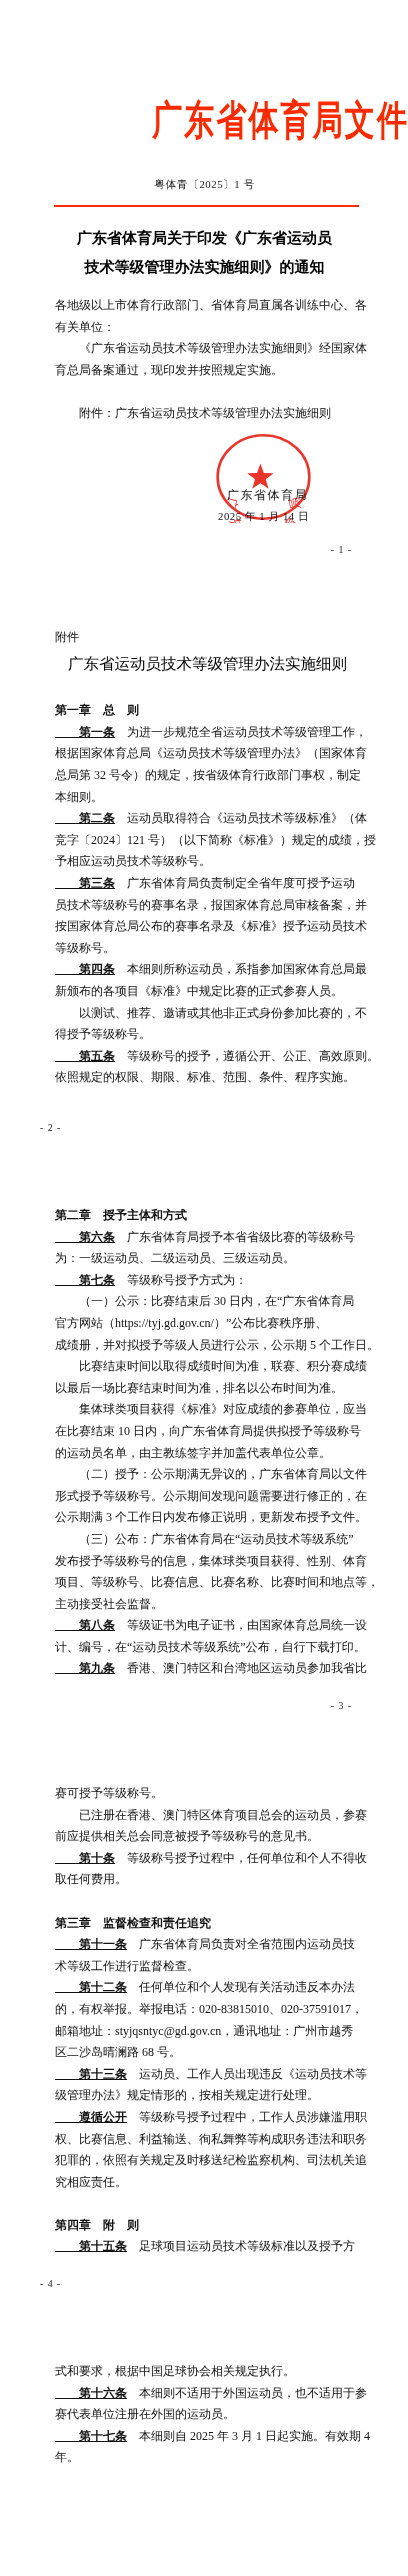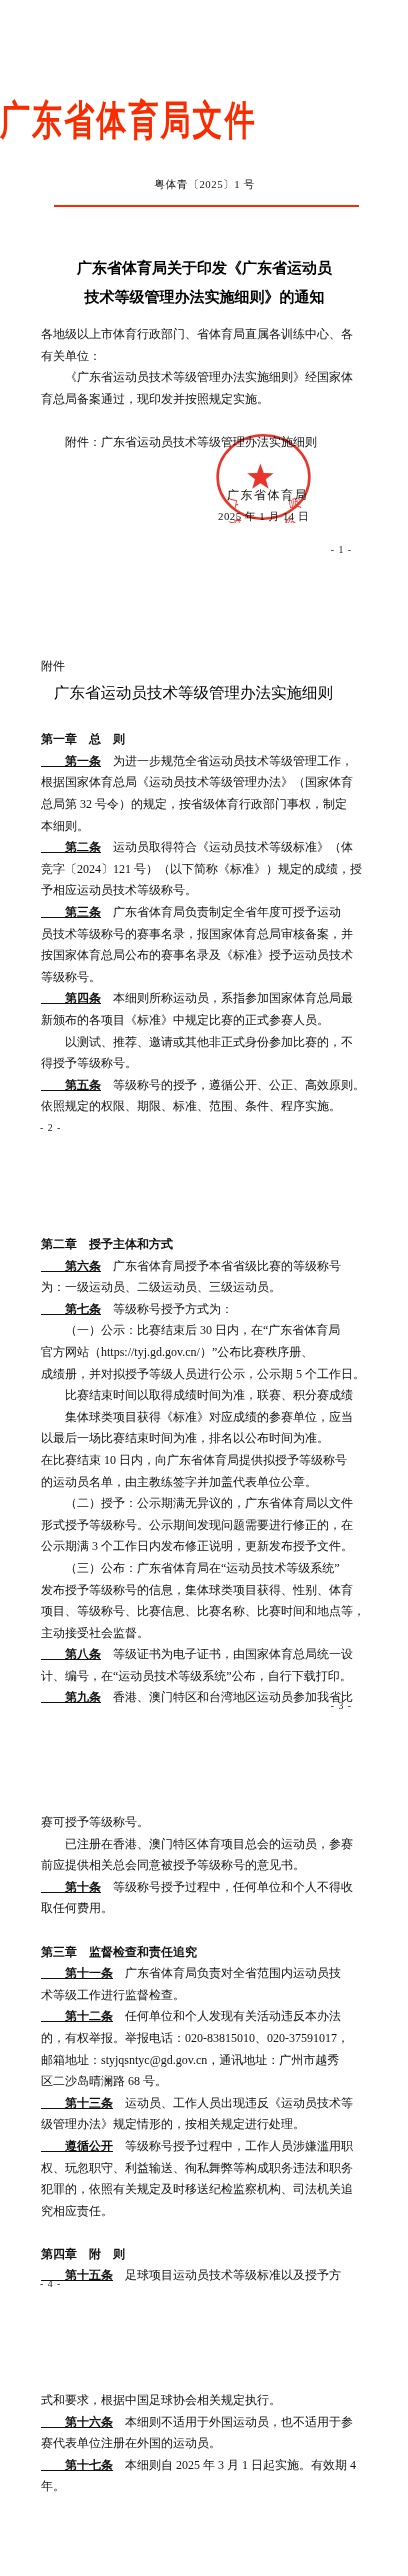--- a/index.html
+++ b/index.html
@@ -3,33 +3,33 @@
 <meta charset="utf-8">
 <style>
   html,body{margin:0;padding:0;background:#ffffff;}
   #doc{
     position:relative;width:409px;height:3468px;margin:0 auto;
     background:#ffffff;overflow:hidden;
     font-family:"Liberation Serif","DejaVu Serif",serif;color:#111;
   }
   .page{position:absolute;left:0;width:409px;height:578px;background:transparent;}
   
-  .banner{position:absolute;top:101px;left:0;width:409px;text-align:left;}
+  .banner{position:absolute;top:101px;left:0;width:409px;text-align:right;}
   .banner span{
     display:inline-block;font-size:30px;font-weight:700;letter-spacing:2.1px;
     color:#fb2b00;transform:scaleY(1.35);transform-origin:center;
     font-family:"Liberation Serif","DejaVu Serif",serif;white-space:nowrap;
   }
   .docnum{position:absolute;top:178px;left:0;width:409px;text-align:center;
     font-size:10.8px;letter-spacing:0.5px;color:#1a1a1a;}
   .redline{position:absolute;top:205px;left:54px;width:305px;height:1.5px;background:#fb2b00;}
   .notice-title{position:absolute;top:224px;left:0;width:409px;text-align:center;
-    font-size:15px;font-weight:700;line-height:29px;color:#000;margin-top:30px;}
+    font-size:15px;font-weight:700;line-height:29px;color:#000;}
   
-  .block{position:absolute;left:41px;width:305px;margin-top:29px;}
+  .block{position:absolute;left:55px;width:305px;}
   .ln{height:21.6px;line-height:21.6px;font-size:12px;white-space:nowrap;color:#111;}
   .ln .lead{font-weight:700;text-decoration:underline;}
   .ln-chapter{text-align:left;font-weight:700;}
   .ln-doc-title{height:30px;line-height:30px;text-align:center;font-weight:400;font-size:15.5px;color:#000;}
   .ln-label{height:21.6px;}
   .ln-blank{height:21.6px;}
   
   .stamp-label{position:absolute;top:487px;left:227px;font-size:12px;letter-spacing:1.5px;color:#141414;white-space:nowrap;}
   .sign-date{position:absolute;top:510px;left:218px;font-size:10.8px;letter-spacing:0.5px;color:#141414;white-space:nowrap;}
   .seal{position:absolute;top:431px;left:213px;width:101px;height:92px;opacity:.92;mix-blend-mode:multiply;}
@@ -107,22 +107,22 @@
   <div class="page" style="top:1156px">
     <div class="block" style="top:49px">
         <div class="ln ln-chapter">第二章　授予主体和方式</div>
         <div class="ln ln-body"><span class="lead">　　第六条</span>　广东省体育局授予本省省级比赛的等级称号</div>
         <div class="ln ln-body">为：一级运动员、二级运动员、三级运动员。</div>
         <div class="ln ln-body"><span class="lead">　　第七条</span>　等级称号授予方式为：</div>
         <div class="ln ln-body">　　（一）公示：比赛结束后 30 日内，在“广东省体育局</div>
         <div class="ln ln-body">官方网站（https://tyj.gd.gov.cn/）”公布比赛秩序册、</div>
         <div class="ln ln-body">成绩册，并对拟授予等级人员进行公示，公示期 5 个工作日。</div>
         <div class="ln ln-body">　　比赛结束时间以取得成绩时间为准，联赛、积分赛成绩</div>
+        <div class="ln ln-body">以最后一场比赛结束时间为准，排名以公布时间为准。</div>
         <div class="ln ln-body">　　集体球类项目获得《标准》对应成绩的参赛单位，应当</div>
-        <div class="ln ln-body">以最后一场比赛结束时间为准，排名以公布时间为准。</div>
         <div class="ln ln-body">在比赛结束 10 日内，向广东省体育局提供拟授予等级称号</div>
         <div class="ln ln-body">的运动员名单，由主教练签字并加盖代表单位公章。</div>
         <div class="ln ln-body">　　（二）授予：公示期满无异议的，广东省体育局以文件</div>
         <div class="ln ln-body">形式授予等级称号。公示期间发现问题需要进行修正的，在</div>
         <div class="ln ln-body">公示期满 3 个工作日内发布修正说明，更新发布授予文件。</div>
         <div class="ln ln-body">　　（三）公布：广东省体育局在“运动员技术等级系统”</div>
         <div class="ln ln-body">发布授予等级称号的信息，集体球类项目获得、性别、体育</div>
         <div class="ln ln-body">项目、等级称号、比赛信息、比赛名称、比赛时间和地点等，</div>
         <div class="ln ln-body">主动接受社会监督。</div>
         <div class="ln ln-body"><span class="lead">　　第八条</span>　等级证书为电子证书，由国家体育总局统一设</div>
@@ -143,21 +143,21 @@
         <div class="ln ln-chapter">第三章　监督检查和责任追究</div>
         <div class="ln ln-body"><span class="lead">　　第十一条</span>　广东省体育局负责对全省范围内运动员技</div>
         <div class="ln ln-body">术等级工作进行监督检查。</div>
         <div class="ln ln-body"><span class="lead">　　第十二条</span>　任何单位和个人发现有关活动违反本办法</div>
         <div class="ln ln-body">的，有权举报。举报电话：020-83815010、020-37591017，</div>
         <div class="ln ln-body">邮箱地址：styjqsntyc@gd.gov.cn，通讯地址：广州市越秀</div>
         <div class="ln ln-body">区二沙岛晴澜路 68 号。</div>
         <div class="ln ln-body"><span class="lead">　　第十三条</span>　运动员、工作人员出现违反《运动员技术等</div>
         <div class="ln ln-body">级管理办法》规定情形的，按相关规定进行处理。</div>
         <div class="ln ln-body"><span class="lead">　　遵循公开</span>　等级称号授予过程中，工作人员涉嫌滥用职</div>
-        <div class="ln ln-body">权、玩忽职守、利益输送、徇私舞弊等构成职务违法和职务</div>
+        <div class="ln ln-body">权、比赛信息、利益输送、徇私舞弊等构成职务违法和职务</div>
         <div class="ln ln-body">犯罪的，依照有关规定及时移送纪检监察机构、司法机关追</div>
         <div class="ln ln-body">究相应责任。</div>
         <div class="ln ln-blank"></div>
         <div class="ln ln-chapter">第四章　附　则</div>
         <div class="ln ln-body"><span class="lead">　　第十五条</span>　足球项目运动员技术等级标准以及授予方</div>
       </div>
     <div class="pagenum pn-left" style="top:544px">- 4 -</div>
   </div>
 
   <div class="page" style="top:2312px">

